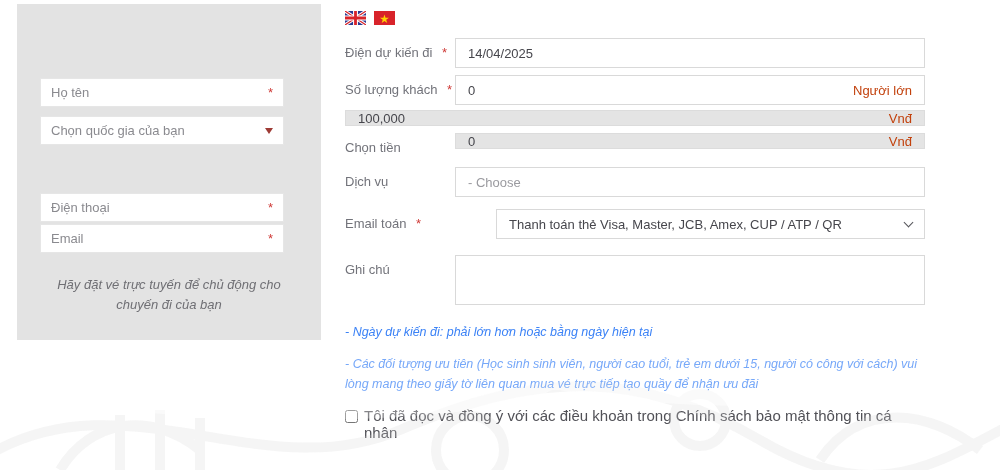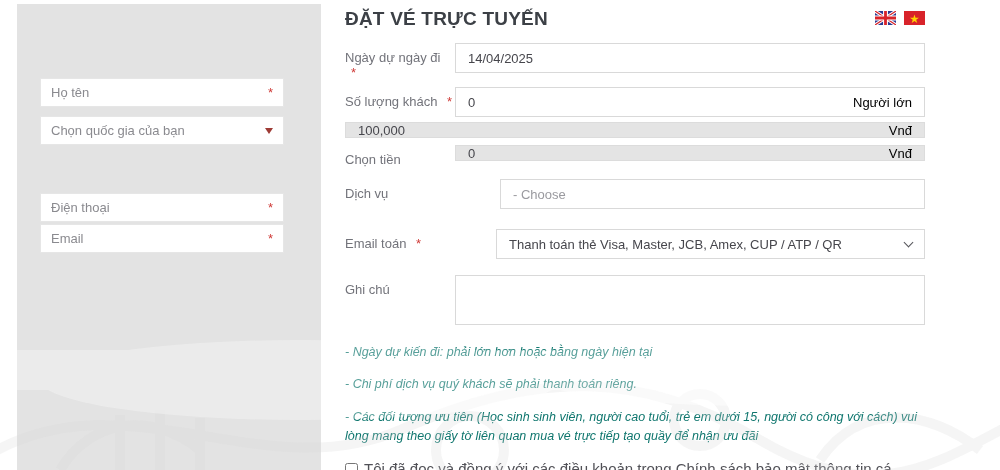--- a/index.html
+++ b/index.html
@@ -10,21 +10,21 @@
     color:#46464c;
   }
   .page { position:absolute; inset:0; }
 
   
   .watermark { position:absolute; left:0; bottom:0; width:1000px; height:160px;
     z-index:3; pointer-events:none; opacity:.55; }
 
   
   .sidebar {
-    position:absolute; left:17px; top:4px; width:304px; height:466px;
+    position:absolute; left:17px; top:4px; width:304px; height:336px;
     background:#e3e3e3; z-index:1;
   }
   .side-field {
     position:absolute; left:23px; width:244px; height:29px;
     background:#ffffff; border:1px solid #e6e6e6;
     display:flex; align-items:center; padding:0 10px;
   }
   .side-field input {
     flex:1; border:none; outline:none; background:transparent;
     font-family:inherit; font-size:13px; color:#555;
@@ -55,38 +55,38 @@
   .control {
     flex:1; height:30px; border:1px solid #d9d9d9; background:#fff;
     display:flex; align-items:center; padding:4px 12px; font-size:13px; color:#46464c;
   }
   .control input {
     flex:1; border:none; outline:none; background:transparent;
     font-family:inherit; font-size:13px; color:#46464c; min-width:0;
   }
   .control input::placeholder { color:#9a9a9f; opacity:1; }
   .control.disabled { background:#e4e4e4; border-color:#dcdcdc; height:16px; }
-  .suffix { font-size:13px; color:#000000; margin-left:24px; white-space:nowrap; }
+  .suffix { font-size:13px; color:#c2410c; margin-left:24px; white-space:nowrap; }
   .select-box { justify-content:space-between; cursor:pointer;margin-left:41px; }
   .chevron {
     width:7px; height:7px; border-right:1.5px solid #55555a; border-bottom:1.5px solid #55555a;
     transform:rotate(45deg); margin-left:8px; margin-top:-4px; flex:0 0 auto;
   }
   .textarea-box { height:50px; padding:6px 12px; }
   .textarea-box textarea {
     width:100%; height:100%; border:none; outline:none; resize:none;
     background:transparent; font-family:inherit; font-size:13px; color:#46464c;
   }
 
   .mb7{margin-bottom:7px;} .mb5{margin-bottom:5px;} .mb12{margin-bottom:12px;}
-  .mb10{margin-bottom:20px;gap:45px;} .mb16{margin-bottom:16px;}
+  .mb10{margin-bottom:12px;} .mb16{margin-bottom:16px;}
 
   .notes { margin-top:18px; }
   .note-line {
-    font-style:italic; font-size:12.5px; color:#0f766e; line-height:1.55;
+    font-style:italic; font-size:12.5px; color:#3b82f6; line-height:1.55;
     margin-bottom:13px;
   }
   .agreement {
     margin-top:6px; display:flex; align-items:flex-start; gap:6px;
     font-size:15px; color:#515157;
   }
   .agreement input[type=checkbox]{
     width:13px; height:13px; margin-top:3px; accent-color:#fff; cursor:pointer;
   }
 </style>
@@ -105,44 +105,44 @@
       <span class="side-chevron"></span>
     </div>
     <div class="side-field" style="top:189px;">
       <input type="text" placeholder="Điện thoại" style="">
       <span class="req">*</span>
     </div>
     <div class="side-field" style="top:220px;">
       <input type="text" placeholder="Email" style="">
       <span class="req">*</span>
     </div>
+    <div class="side-note">Hãy đặt vé trực tuyến để chủ động cho chuyến đi của bạn</div>
   </div>
 
   <div class="main">
 
     <div class="main-header">
-      <div class="page-title">ĐẶT VÉ TRỰC TUYẾN</div>
       <div class="flags">
         <svg class="flag" viewBox="0 0 60 40">
           <rect width="60" height="40" fill="#2b3990"></rect>
           <path d="M0,0 60,40 M60,0 0,40" stroke="#ffffff" stroke-width="9"></path>
           <path d="M0,0 60,40 M60,0 0,40" stroke="#d8232a" stroke-width="3.5"></path>
           <path d="M30,0 V40 M0,20 H60" stroke="#ffffff" stroke-width="14"></path>
           <path d="M30,0 V40 M0,20 H60" stroke="#d8232a" stroke-width="8"></path>
         </svg>
         <svg class="flag" viewBox="0 0 60 40">
           <rect width="60" height="40" fill="#d8232a"></rect>
           <path d="M30 8 L34.2 21 L47.8 21 L36.8 29 L41 42 L30 34 L19 42 L23.2 29 L12.2 21 L25.8 21 Z" fill="#ffd400" transform="scale(0.72) translate(11.5,6)"></path>
         </svg>
       </div>
     </div>
 
     <div class="form-row mb7">
       <div class="form-label">
-        <span>Ngày dự ngày đi</span>
+        <span>Điện dự kiến đi</span>
         <span class="req">*</span>
       </div>
       <div class="control">
         <input type="text" value="14/04/2025" style="">
       </div>
     </div>
 
     <div class="form-row mb5">
       <div class="form-label">
         <span>Số lượng khách</span>
@@ -195,21 +195,20 @@
       <div class="form-label">
         <span>Ghi chú</span>
       </div>
       <div class="control textarea-box">
         <textarea style=""></textarea>
       </div>
     </div>
 
     <div class="notes">
       <div class="note-line">- Ngày dự kiến đi: phải lớn hơn hoặc bằng ngày hiện tại</div>
-      <div class="note-line">- Chi phí dịch vụ quý khách sẽ phải thanh toán riêng.</div>
       <div class="note-line">- Các đối tượng ưu tiên (Học sinh sinh viên, người cao tuổi, trẻ em dưới 15, người có công với cách) vui lòng mang theo giấy tờ liên quan mua vé trực tiếp tạo quầy để nhận ưu đãi</div>
     </div>
 
     <label class="agreement">
       <input type="checkbox" style="">
       <span>
         <span>Tôi đã đọc và đồng ý với các điều khoản trong Chính sách bảo mật thông tin cá nhân</span>
         
       </span>
     </label>

